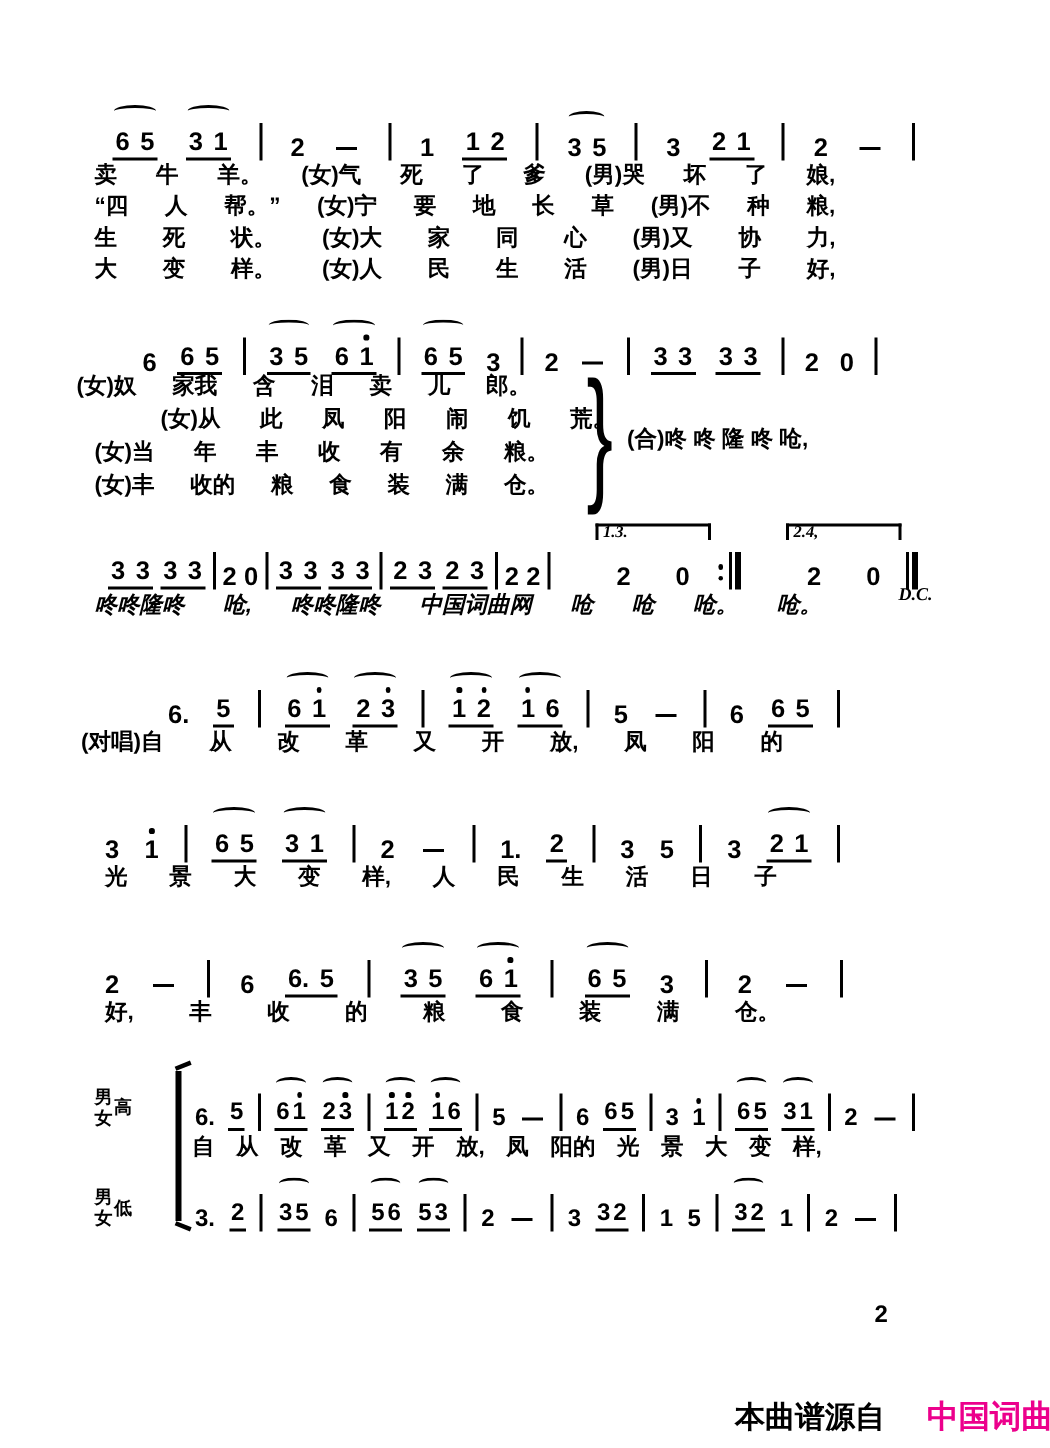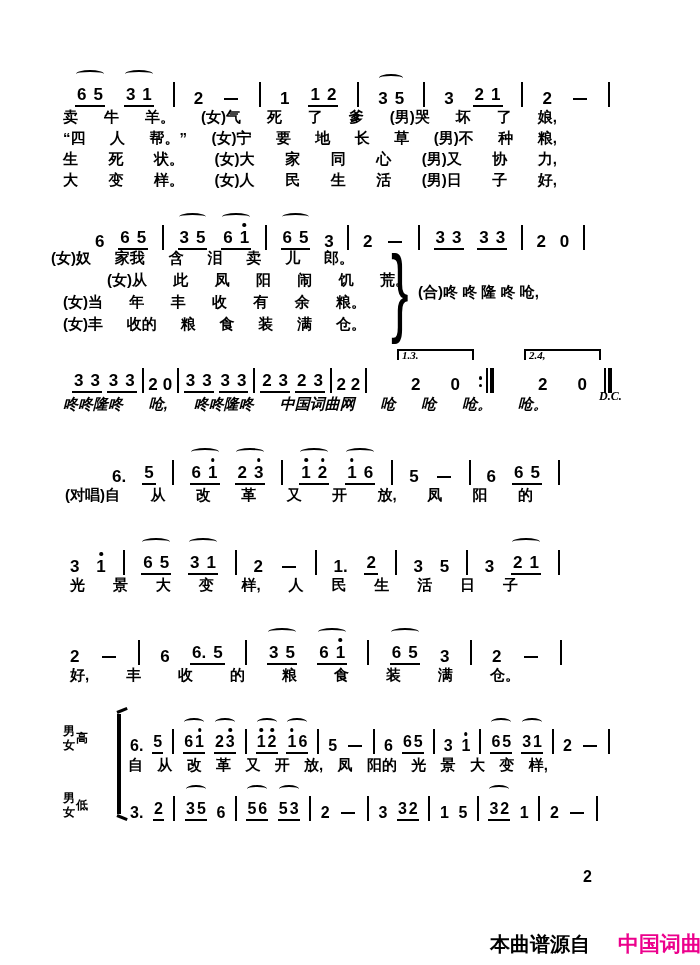--- a/index.html
+++ b/index.html
@@ -522,21 +522,21 @@
           <span class="cell">
             <span class="ng-row ul">
               <span class="note">6</span>
               <span class="note">5</span>
             </span>
           </span>
           <span class="barwrap">
             <span class="bar"></span>
           </span>
         </div>
-        <div class="lyric-row" style="left: 65px; width: 468px; top: 38px;">
+        <div class="lyric-row" style="left: 54px; width: 468px; top: 38px;">
           <span class="lyr">(对唱)自</span>
           <span class="lyr">从</span>
           <span class="lyr">改</span>
           <span class="lyr">革</span>
           <span class="lyr">又</span>
           <span class="lyr">开</span>
           <span class="lyr">放,</span>
           <span class="lyr">凤</span>
           <span class="lyr">阳</span>
           <span class="lyr">的</span>

